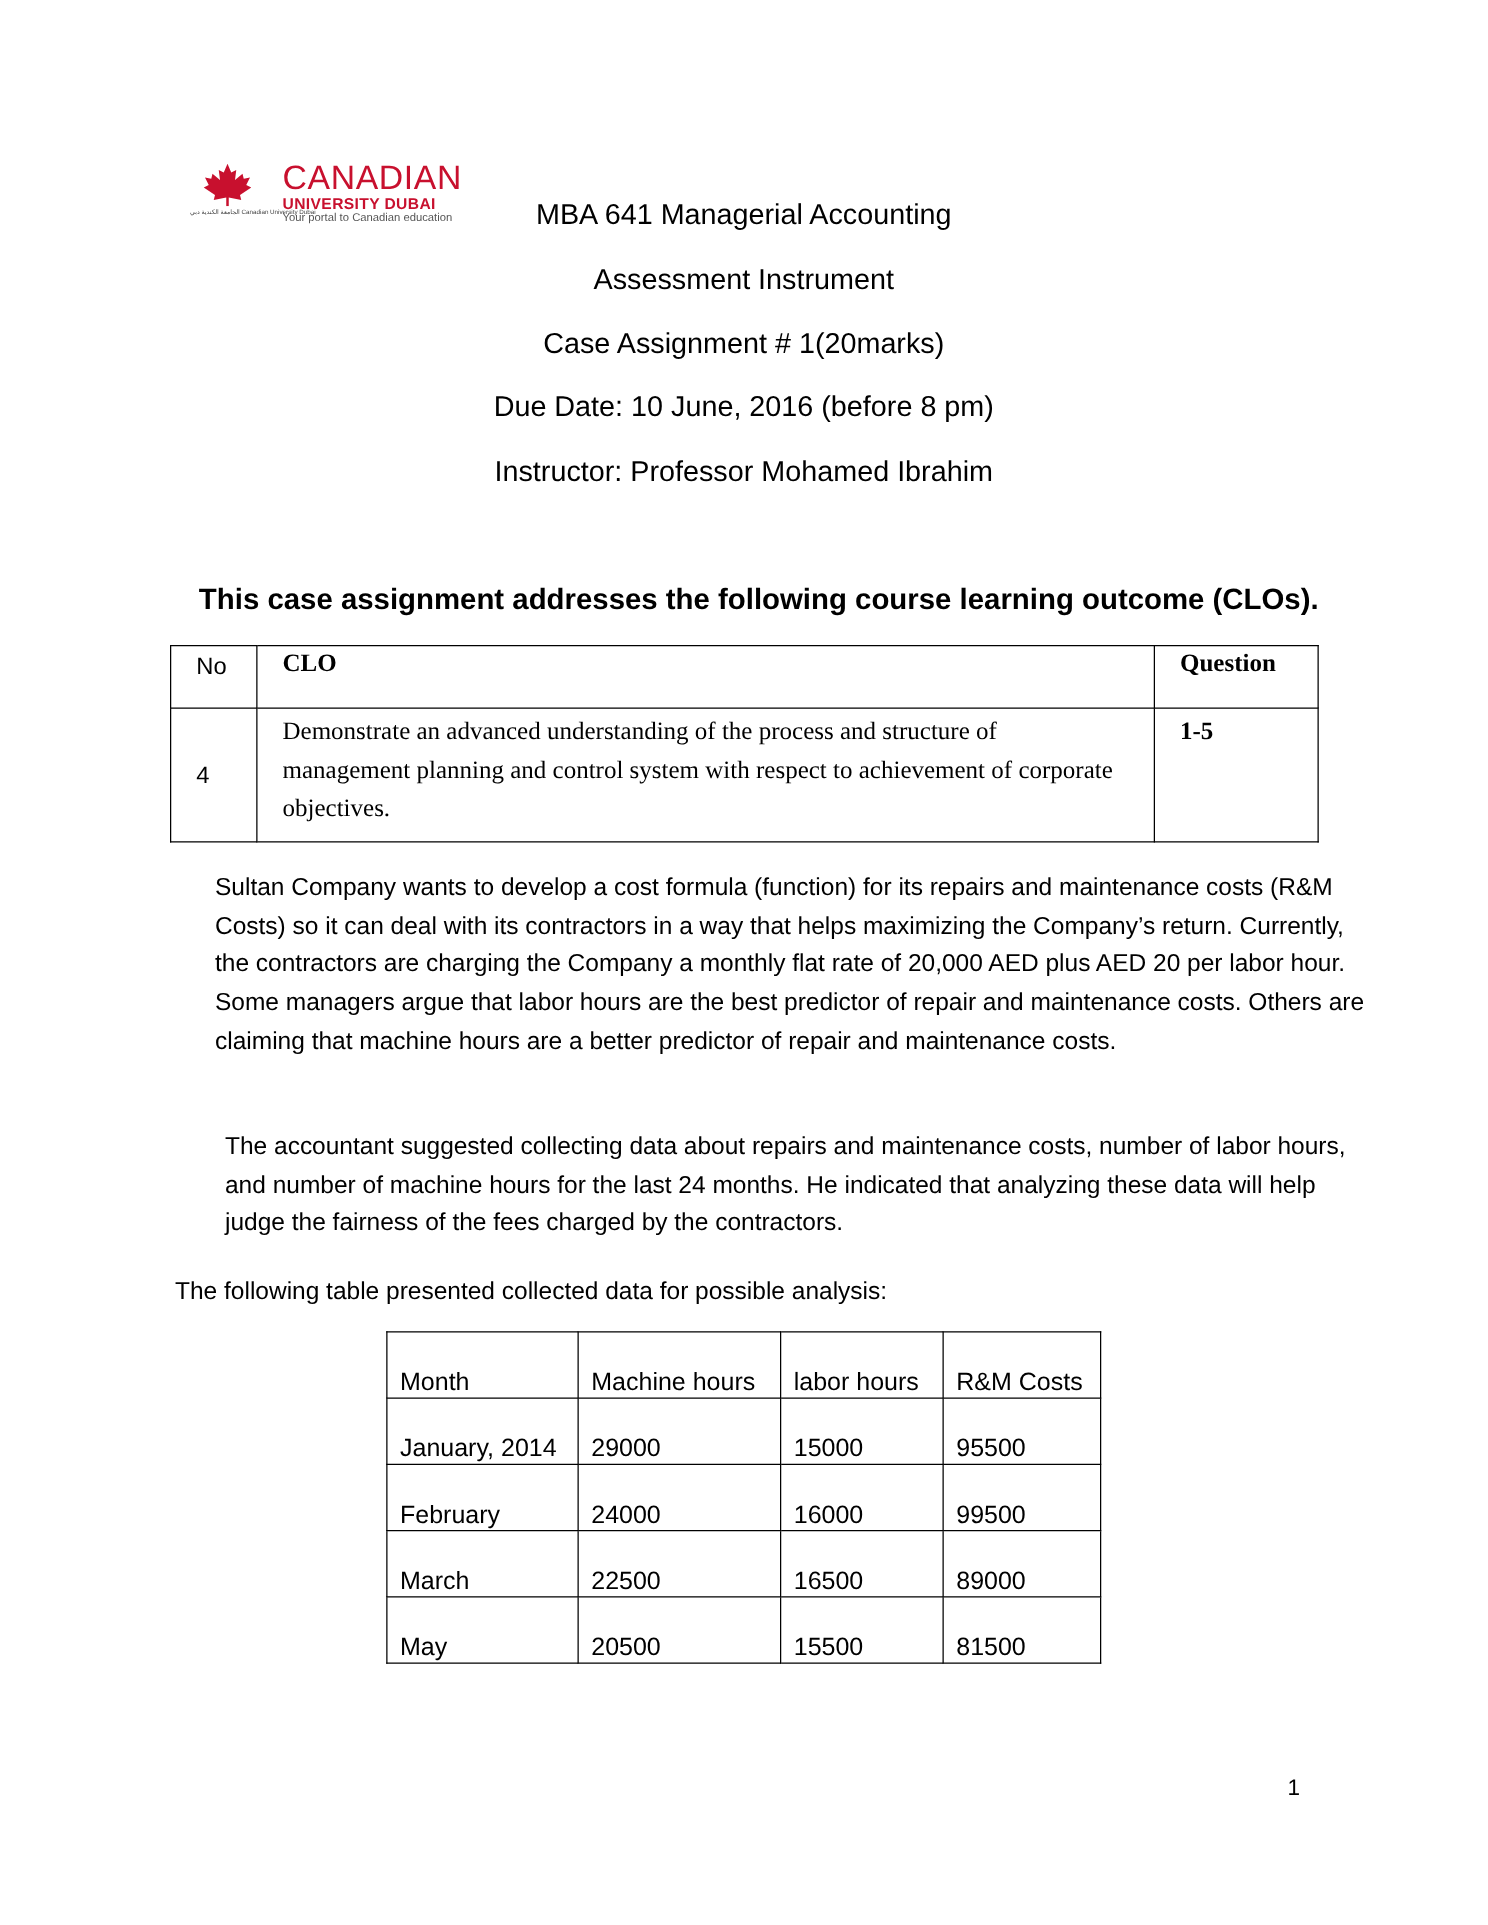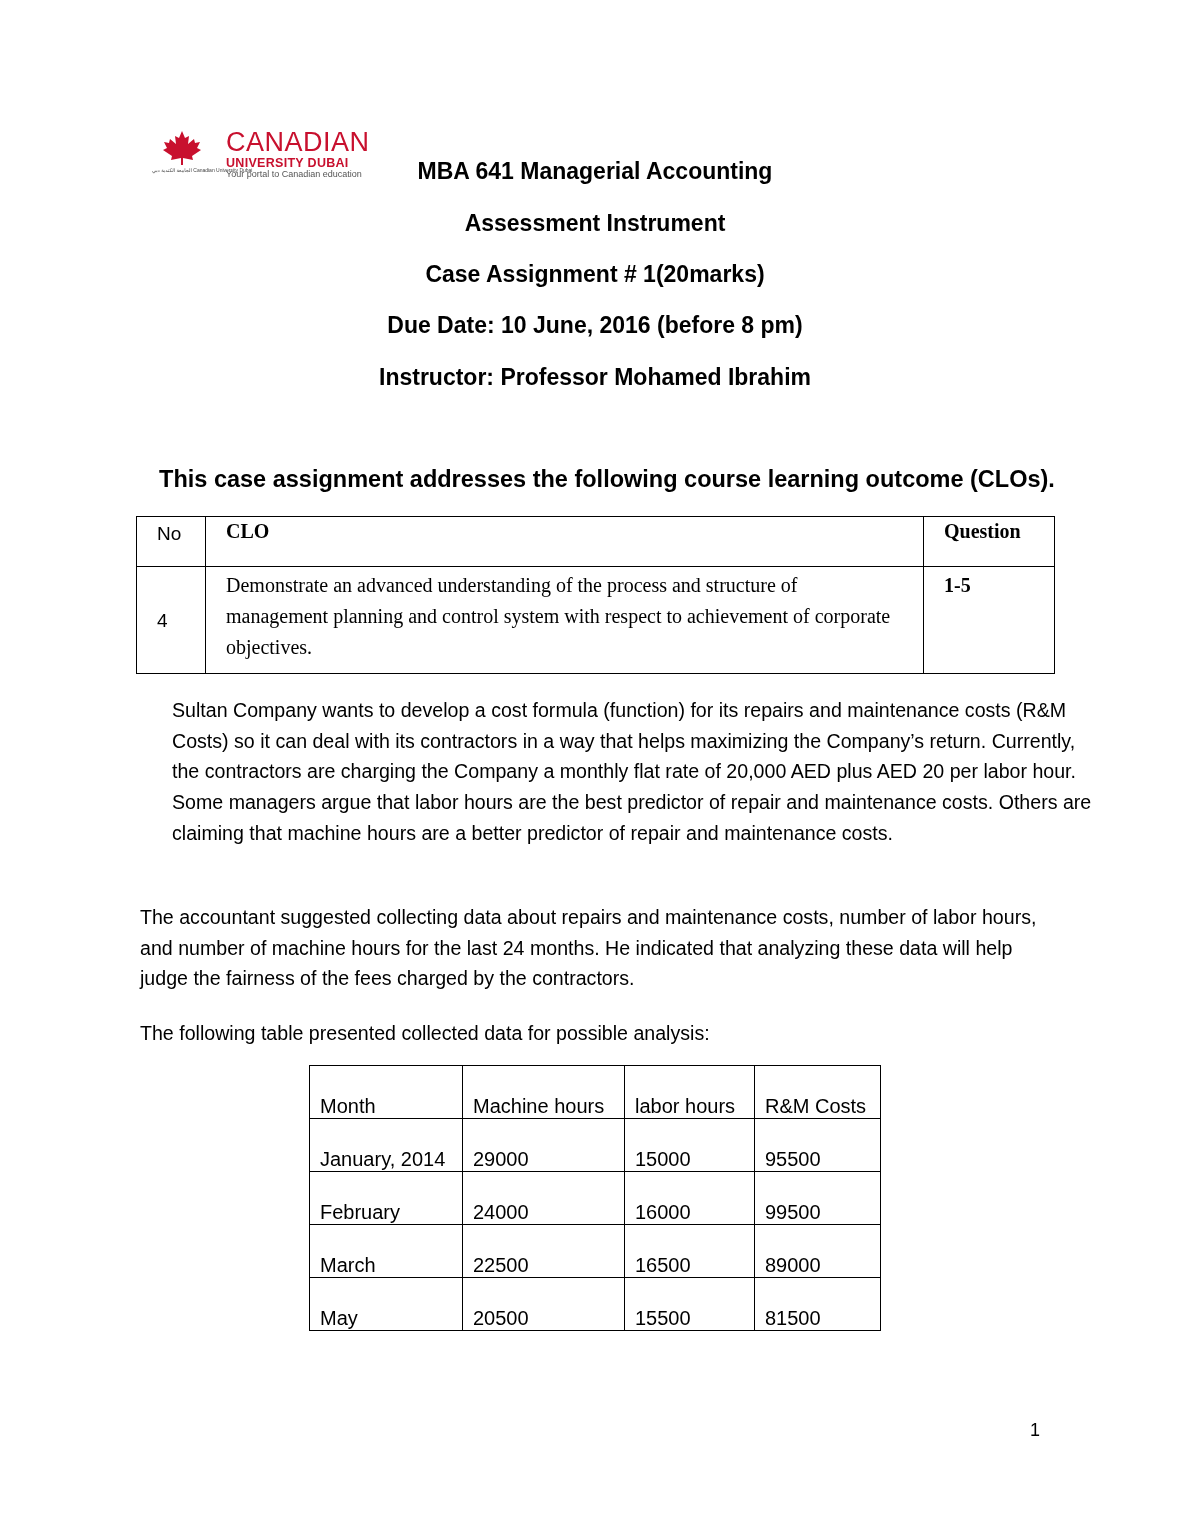--- a/index.html
+++ b/index.html
@@ -4,21 +4,21 @@
 <style>
   html, body { margin: 0; padding: 0; background: #ffffff; }
   body { width: 1190px; height: 1540px; position: relative; overflow: hidden;
          font-family: "Liberation Sans", "DejaVu Sans", sans-serif; color: #000; }
   .logo { position: absolute; left: 152px; top: 88px; width: 240px; height: 52px; margin-top: 41px; }
   .logo .leaf { position: absolute; left: 10px; top: 2px; width: 40px; height: 34px; }
   .logo .arabic { position: absolute; left: 0; top: 38px; font-size: 5px; color: #444; white-space: nowrap; letter-spacing: 0; }
   .logo .brand1 { position: absolute; left: 74px; top: -2px; font-size: 27px; color: #c8102e; letter-spacing: 0.5px; font-weight: 300; }
   .logo .brand2 { position: absolute; left: 74px; top: 27px; font-size: 12.5px; color: #c8102e; font-weight: bold; letter-spacing: 0.3px; }
   .logo .brand3 { position: absolute; left: 74px; top: 40px; font-size: 9px; color: #555; }
-  .title-line { position: absolute; left: 0; width: 1190px; text-align: center; font-weight: bold; font-size: 23px; }
+  .title-line { position: absolute; left: 0; width: 1190px; text-align: center; font-weight: normal; font-size: 23px; }
   .clo-heading { position: absolute; left: 0; width: 1190px; text-align: center; font-weight: bold; font-size: 23.5px; top: 466px; padding-left: 12px; }
   table.clo { position: absolute; left: 136px; top: 516px; width: 919px; border-collapse: collapse;
               font-family: "Liberation Serif", "DejaVu Serif", serif; font-size: 20px; }
   table.clo td { border: 1px solid #000; vertical-align: top; padding: 3px 20px; }
   table.clo tr.hdr td { height: 40px; font-weight: bold; }
   table.clo tr.hdr td.no { font-weight: normal; font-family: "Liberation Sans", sans-serif; font-size: 19px; padding-top: 6px; }
   table.clo tr.row td { height: 100px; line-height: 31px; }
   table.clo td.no { width: 28px; }
   table.clo td.q { width: 90px; font-weight: bold; }
   table.clo tr.row td.no { vertical-align: middle; font-family: "Liberation Sans", sans-serif; font-size: 19px; }
@@ -64,21 +64,21 @@
     <td class="no">4</td>
     <td>Demonstrate an advanced understanding of the process and structure of management planning and control system with respect to achievement of corporate objectives.</td>
     <td class="q">1-5</td>
   </tr>
 </tbody>
   </table>
 
 <div class="para" style="top:695px;margin-left:32px;">
   <p>Sultan Company wants to develop a cost formula (function) for its repairs and maintenance costs (R&amp;M Costs) so it can deal with its contractors in a way that helps maximizing the Company’s return. Currently, the contractors are charging the Company a monthly flat rate of 20,000 AED plus AED 20 per labor hour. Some managers argue that labor hours are the best predictor of repair and maintenance costs. Others are claiming that machine hours are a better predictor of repair and maintenance costs.</p>
 </div>
-<div class="para" style="top:902px;">
+<div class="para" style="top:902px;margin-left:40px;">
   <p>The accountant suggested collecting data about repairs and maintenance costs, number of labor hours, and number of machine hours for the last 24 months. He indicated that analyzing these data will help judge the fairness of the fees charged by the contractors.</p>
 </div>
 <div class="para" style="top:1018px;">
   <p>The following table presented collected data for possible analysis:</p>
 </div>
 
 <table class="data">
   <tbody>
       <tr>
     <td class="c0">Month</td>

